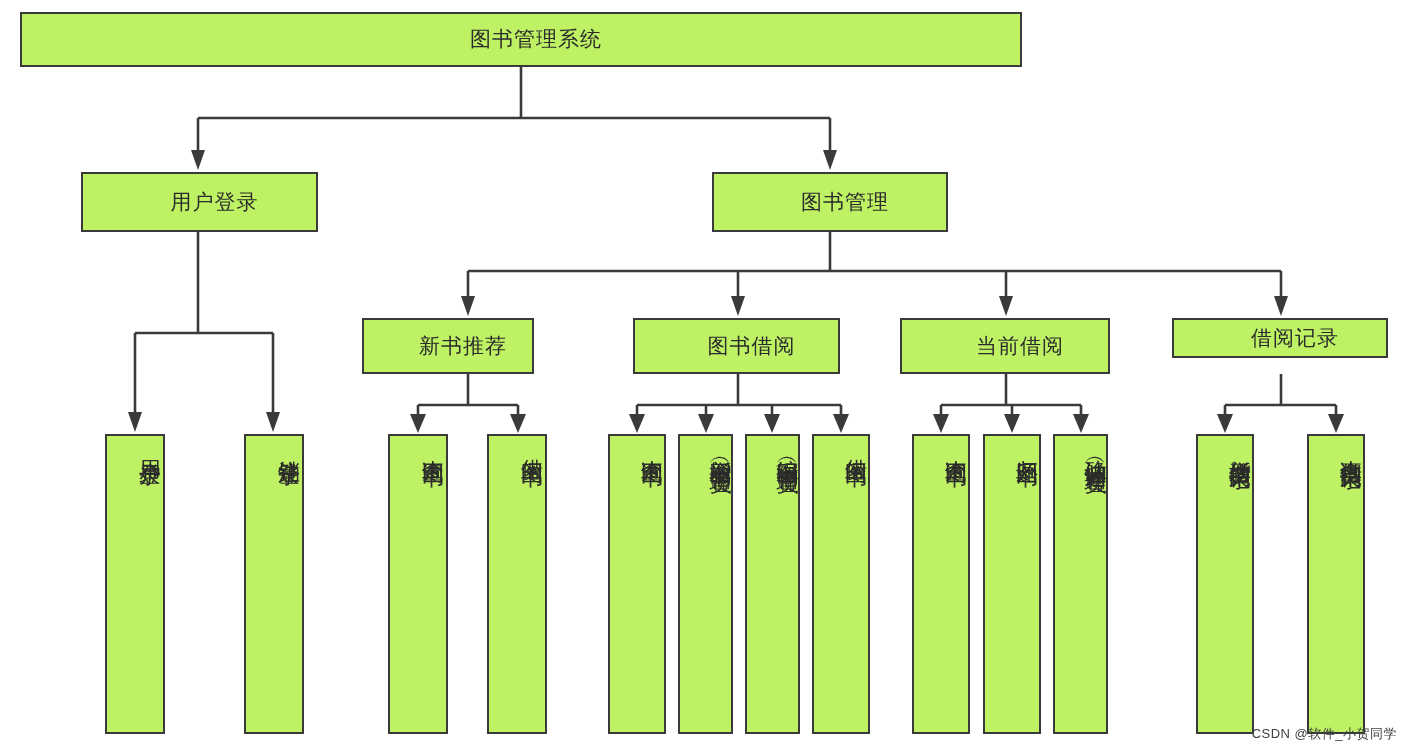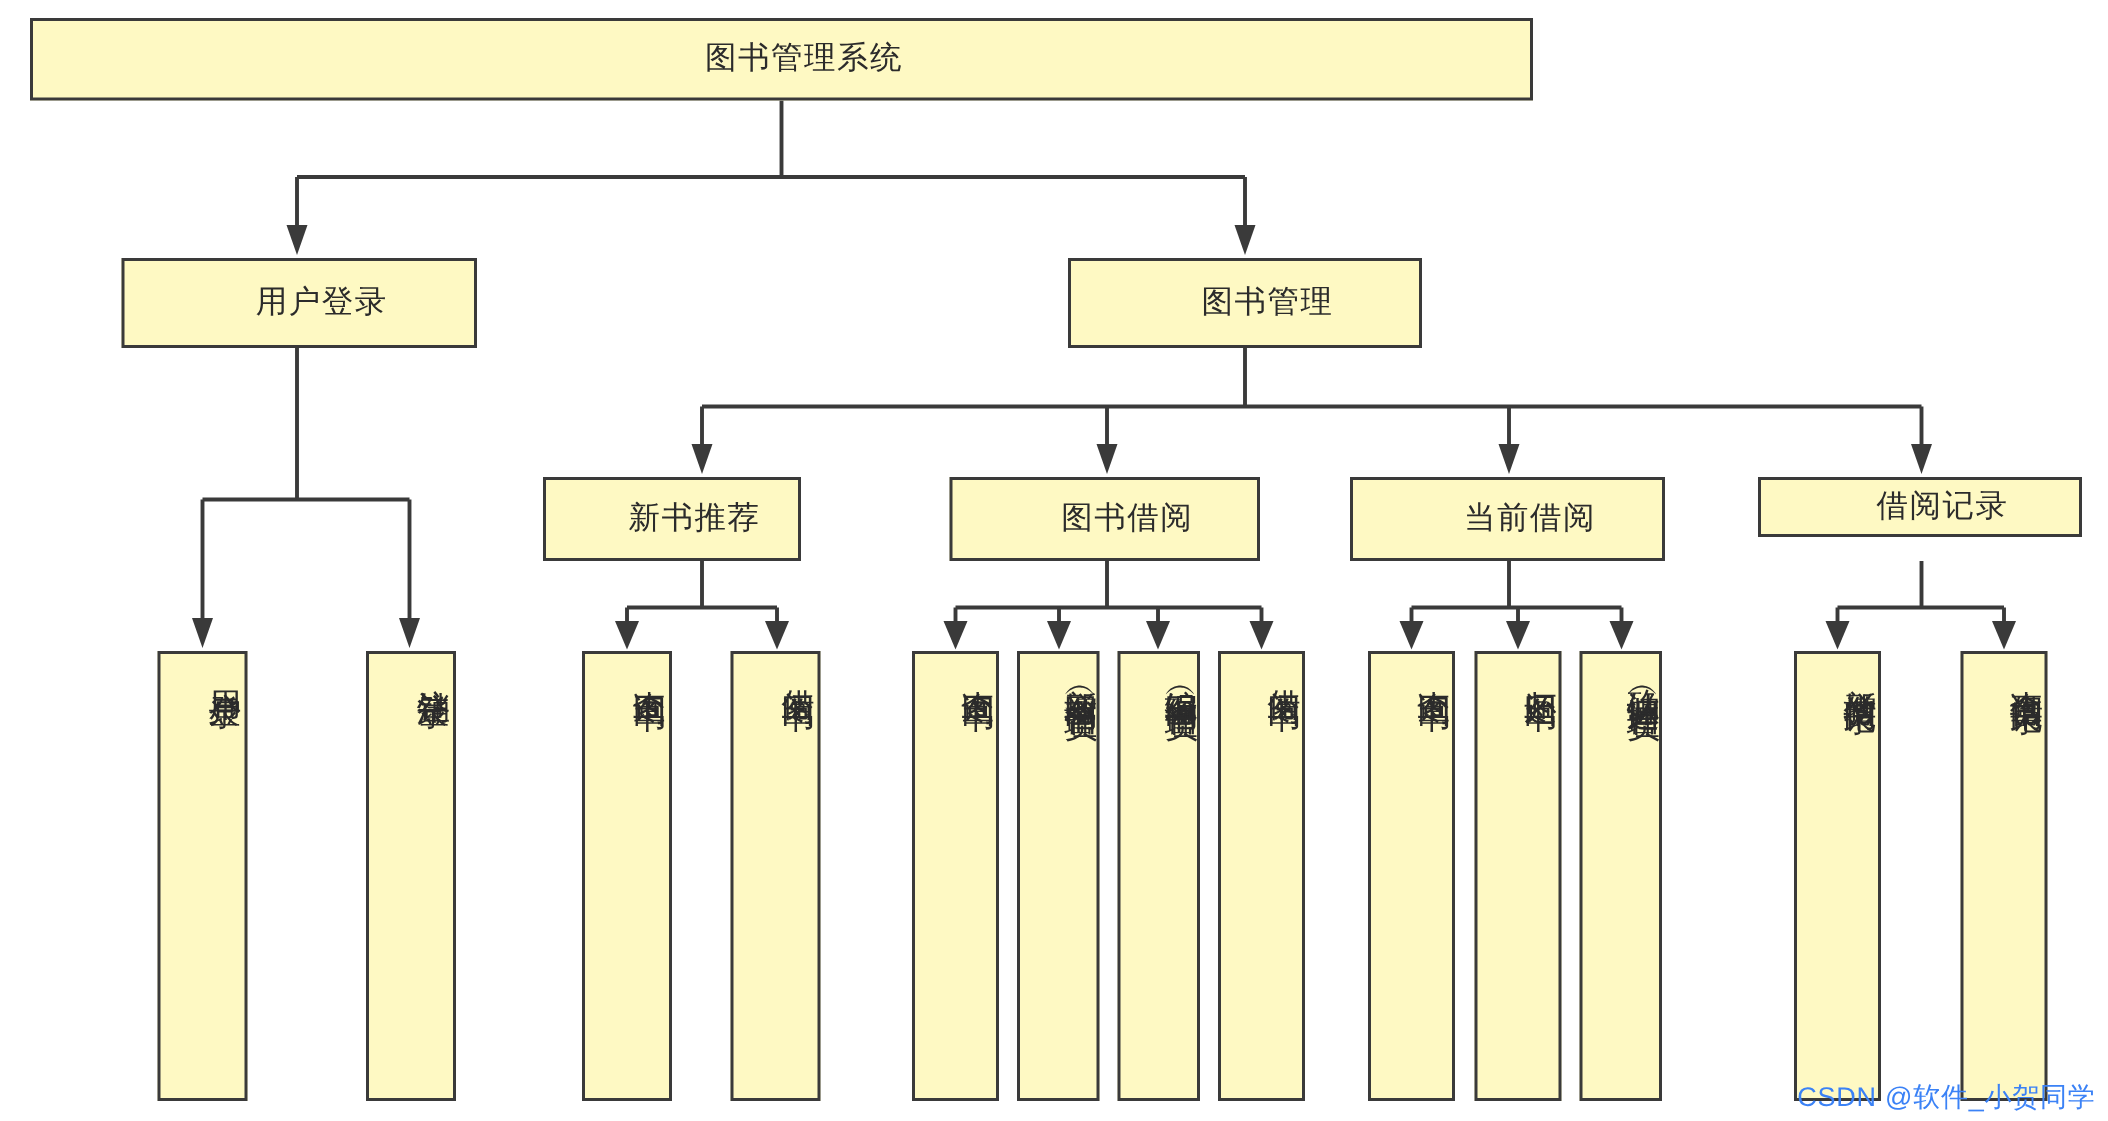--- a/index.html
+++ b/index.html
@@ -8,21 +8,21 @@
     background:#ffffff;
     font-family:"Liberation Sans","DejaVu Sans",sans-serif;
     overflow:hidden;
     position:relative;
   }
   #diagram{position:absolute;inset:0;width:1405px;height:747px;}
 
   .node{
     position:absolute;
     box-sizing:border-box;
-    background:#fef9c3;
+    background:#bef264;
     border:2px solid #3a3a3a;
     display:flex;
     align-items:center;
     justify-content:center;
     padding-left:30px;
   }
   .node .label{
     color:#2b2b2b;
     font-size:21px;
     letter-spacing:1px;
@@ -48,22 +48,22 @@
   }
   .node.vertical.tall .label{max-height:296px;}
 
   svg.wires{position:absolute;left:0;top:0;width:1405px;height:747px;pointer-events:none;}
   svg.wires path, svg.wires line{stroke:#3a3a3a;stroke-width:2.6;fill:none;}
   svg.wires polygon{fill:#3a3a3a;}
 
   #watermark{
     position:absolute;
     right:8px;bottom:4px;
-    font-size:18px;
-    color:#3b82f6;
+    font-size:13px;
+    color:#404040;
     letter-spacing:0.5px;
     white-space:nowrap;
     user-select:none;
   }
 </style>
 </head>
 <body>
 
 <div id="diagram">
 

